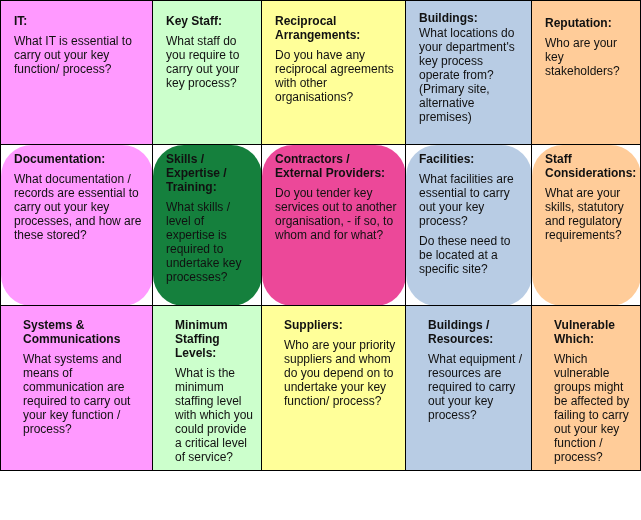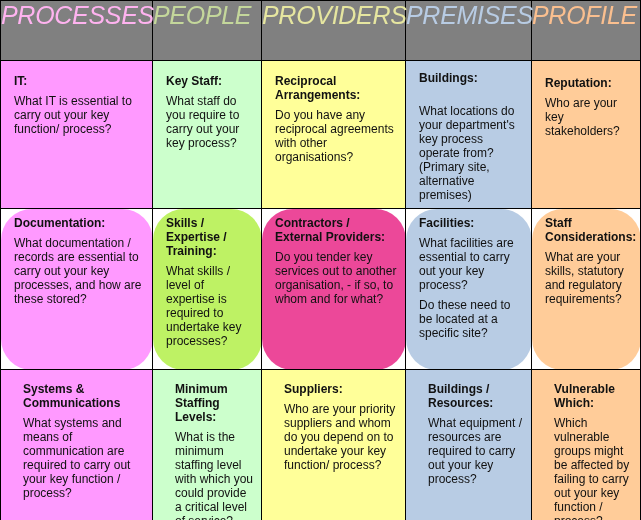--- a/index.html
+++ b/index.html
@@ -42,27 +42,20 @@
 
 <table class="grid">
   <colgroup>
     <col style="width:152px">
       <col style="width:109px">
       <col style="width:144px">
       <col style="width:126px">
       <col style="width:109px">
   </colgroup>
   <tbody>
-      <tr>
-    <th class="hdr" style="color:#ffb3f0">PROCESSES</th>
-    <th class="hdr" style="color:#c4d79b">PEOPLE</th>
-    <th class="hdr" style="color:#e6e6a0">PROVIDERS</th>
-    <th class="hdr" style="color:#b8cce4">PREMISES</th>
-    <th class="hdr" style="color:#fabf8f">PROFILE</th>
-  </tr>
 
   <tr class="row1">
     <td style="background:#ff99ff">
           <div class="cell">
       <div class="title">IT:</div>
       <p>What IT is essential to carry out your key function/ process?</p>
           </div>
         </td>
     <td style="background:#ccffcc">
           <div class="cell">
@@ -71,40 +64,40 @@
           </div>
         </td>
     <td style="background:#ffff99">
           <div class="cell">
       <div class="title">Reciprocal Arrangements:</div>
       <p>Do you have any reciprocal agreements with other organisations?</p>
           </div>
         </td>
     <td style="background:#b8cce4">
           <div class="cell" style="padding-top:10px">
-      <div class="title" style="margin-bottom:19px">Buildings:</div>
+      <div class="title" style="margin-bottom:1px">Buildings:</div>
       <p>What locations do your department's key process operate from? (Primary site, alternative premises)</p>
           </div>
         </td>
     <td style="background:#ffcc99">
           <div class="cell" style="padding-top:15px">
       <div class="title">Reputation:</div>
       <p>Who are your key stakeholders?</p>
           </div>
         </td>
   </tr>
 
   <tr class="row2">
     <td style="background:#ff99ff">
           <div class="cell">
       <div class="title">Documentation:</div>
       <p>What documentation / records are essential to carry out your key processes, and how are these stored?</p>
           </div>
         </td>
-    <td style="background:#bef264">
+    <td style="background:#15803d">
           <div class="cell">
       <div class="title">Skills / Expertise / Training:</div>
       <p>What skills / level of expertise is required to undertake key processes?</p>
           </div>
         </td>
     <td style="background:#ec4899">
           <div class="cell">
       <div class="title">Contractors / External Providers:</div>
       <p>Do you tender key services out to another organisation, - if so, to whom and for what?</p>
           </div>

